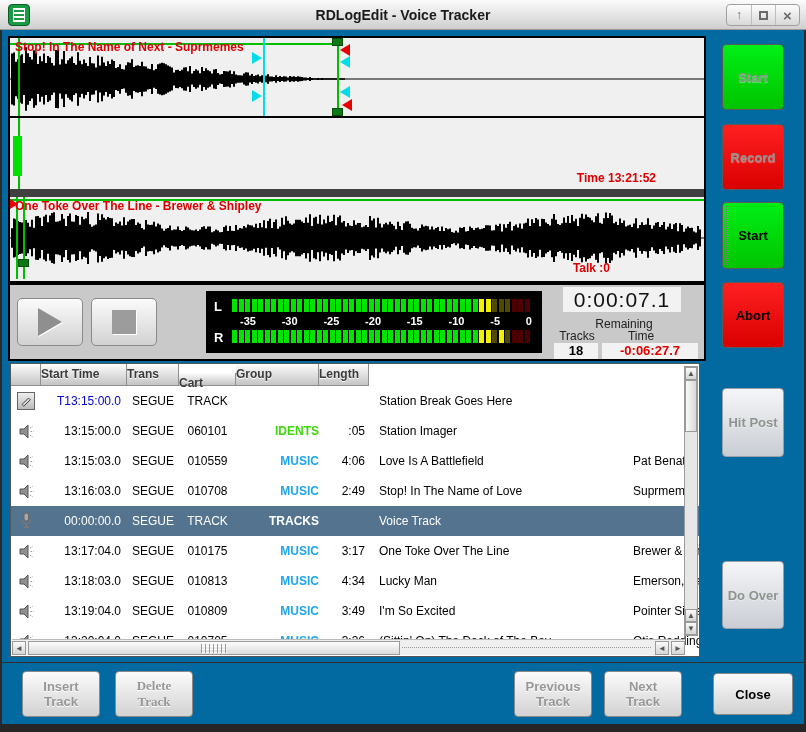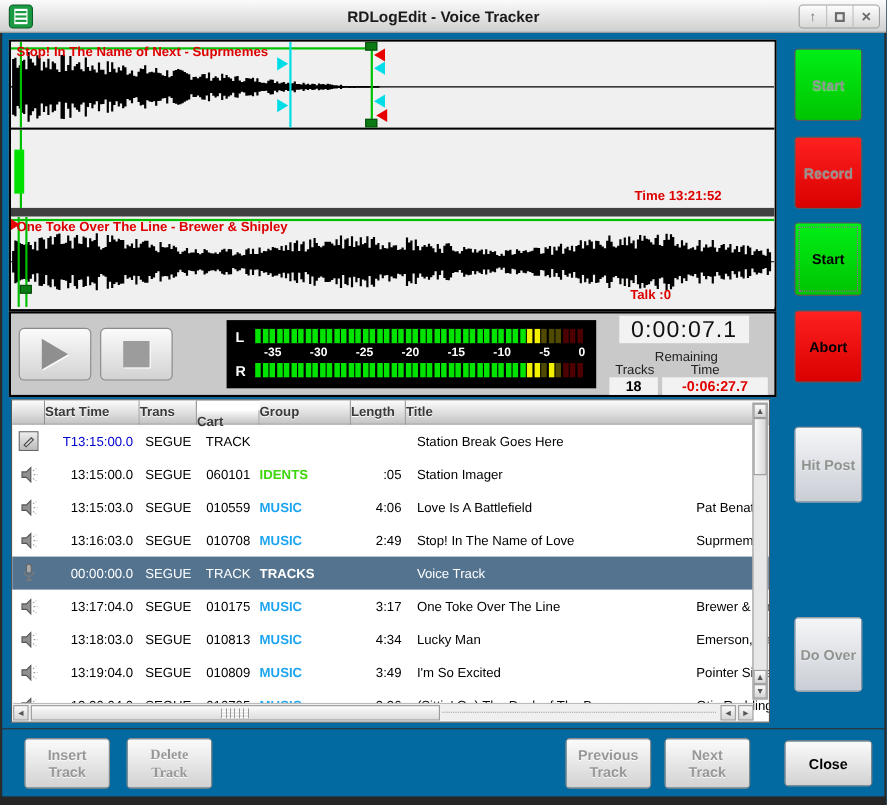--- a/index.html
+++ b/index.html
@@ -74,21 +74,21 @@
   .th { background: linear-gradient(#fdfdfd, #c4c4c4); border-right: 1px solid #8f8f8f; border-bottom: 1px solid #8f8f8f;
         font-size: 12px; font-weight: bold; color: #3a3a3a; text-shadow: 0 1px 0 #fff;
         text-align: left; line-height: 21px; flex: 0 0 auto; }
   .tbody { position: absolute; left: 0; top: 22px; width: 688px; height: 272px; overflow: hidden; }
   .trow { display: flex; height: 30px; line-height: 30px; font-size: 12px; color: #000; }
   .trow span { flex: 0 0 auto; overflow: hidden; white-space: nowrap; }
   .c-icon  { width: 30px; display: flex; align-items: center; justify-content: center; }
   .c-start { width: 86px; text-align: right; padding-right: 6px; }
   .c-trans { width: 52px; text-align: center; }
   .c-cart  { width: 57px; text-align: center; }
-  .c-group { width: 83px; text-align: left; font-weight: bold; }
+  .c-group { width: 83px; text-align: right; font-weight: bold; }
   .c-len   { width: 50px; text-align: right; padding-right: 4px; }
   .c-title { width: 254px; padding-left: 10px; }
   .c-artist{ width: 76px; padding-left: 10px; }
   .trow.sel { background: #54738f; color: #fff; }
   .trow.sel .c-start { color: #fff !important; }
   .note-box { width: 18px; height: 18px; background: linear-gradient(#eee,#bbb); border: 1px solid #666;
               display: flex; align-items: center; justify-content: center; }
 
   
   .vsb { position: absolute; right: 1px; top: 2px; width: 14px; height: 270px; background: #e7e7e7; border: 1px solid #9a9a9a; }
@@ -319,21 +319,20 @@
   </div>
 
   <div class="logtable">
     <div class="thead">
       <div class="th" style="width:30px;"></div>
       <div class="th" style="width:86px;">Start Time</div>
       <div class="th" style="width:52px;">Trans</div>
       <div class="th" style="width:57px;margin-top:9px;">Cart</div>
       <div class="th" style="width:83px;">Group</div>
       <div class="th" style="width:50px;">Length</div>
-      <div class="th" style="width:330px; border-right:none;">Title</div>
     </div>
     <div class="tbody">
         <div class="trow">
     <span class="c-icon">
             <span class="note-box">
     <svg width="14" height="14" viewBox="0 0 14 14">
       <path d="M3,10.5 L9.5,4 l1.8,1.8 L4.8,12.2 z" fill="#d8d8d8" stroke="#444" stroke-width="1"></path>
     </svg>
   </span>
           </span>

